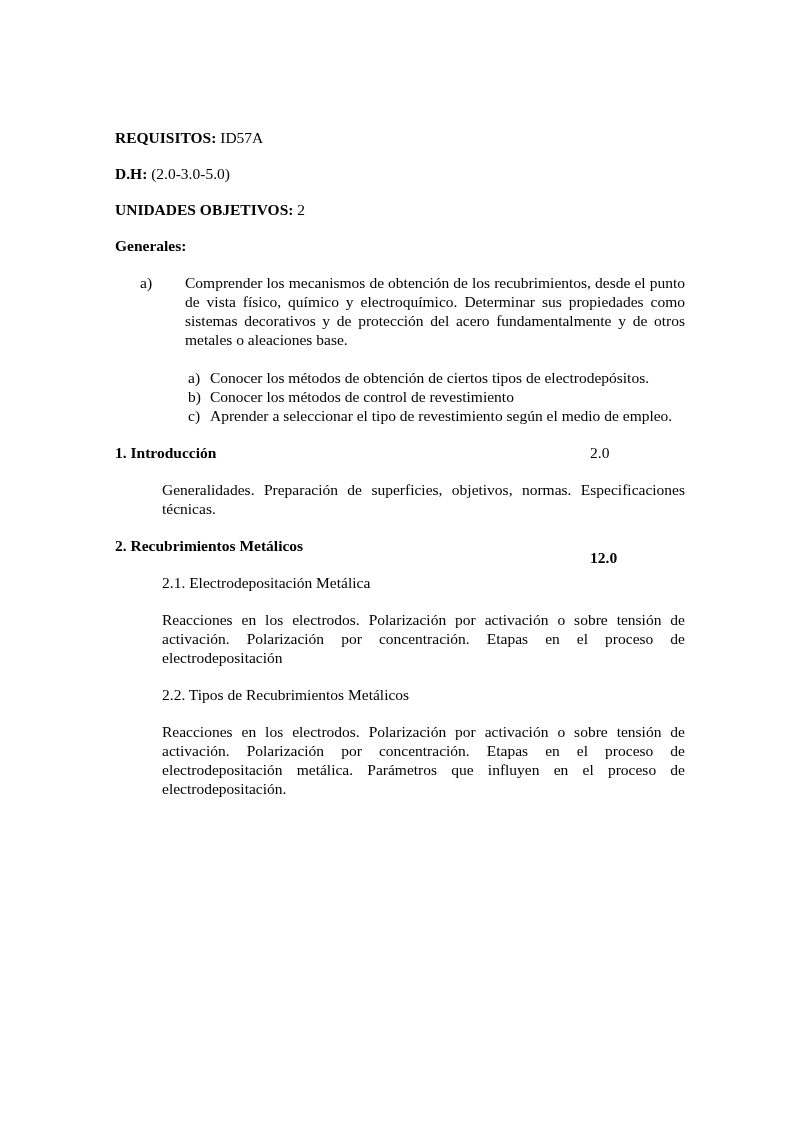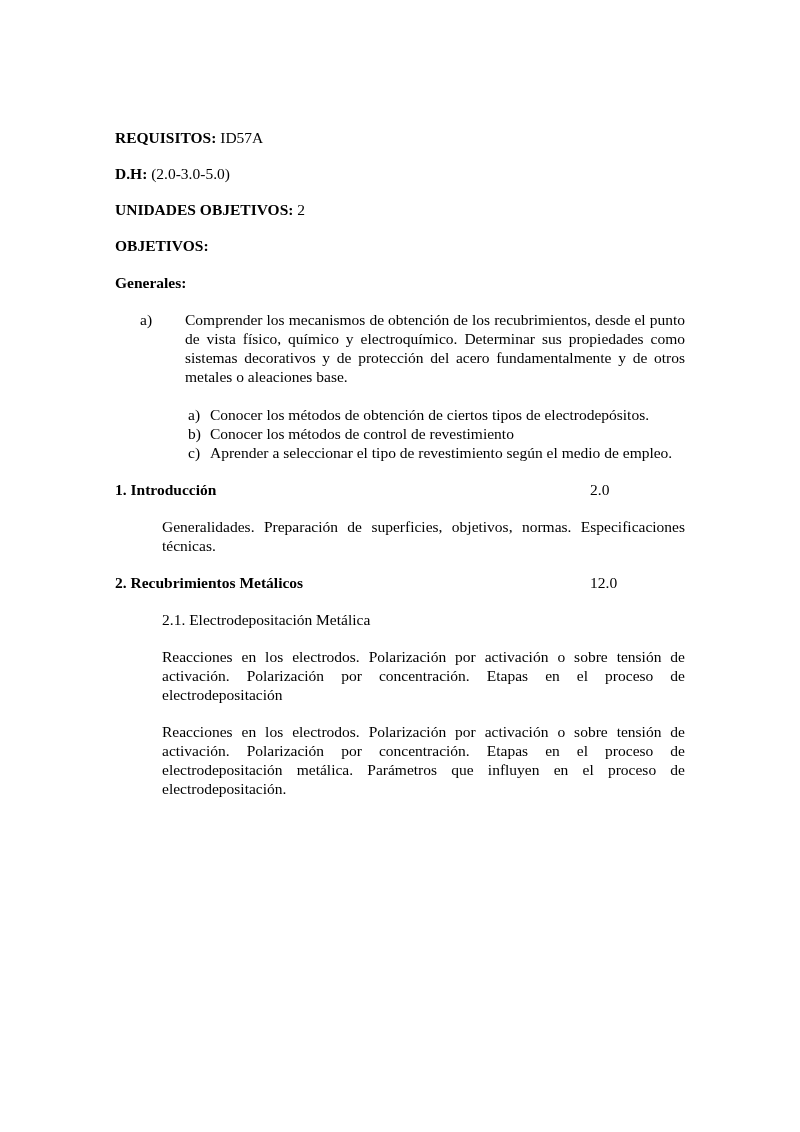--- a/index.html
+++ b/index.html
@@ -36,21 +36,21 @@
     font-weight: bold;
     margin-left: 70px;
     margin-bottom: 15px;
   }
   .spec-list { margin-bottom: 18px; }
   .spec-item { position: relative; padding-left: 95px; }
   .spec-item .marker { position: absolute; left: 73px; }
   .row { position: relative; margin-bottom: 18px; }
   .row .section-heading { font-weight: bold; }
   .hours { position: absolute; left: 475px; top: 0; }
-  .hours.bold { font-weight: normal; }
+  .hours.bold { font-weight: bold; margin-top: 12px; }
   .hrs-head { position: absolute; left: 441px; top: 0; font-weight: bold; }
   .contenidos-lbl { font-weight: bold; }
   .sub-heading { margin-left: 47px; margin-bottom: 18px; }
   .body-p {
     margin-left: 47px;
     text-align: justify;
     margin-bottom: 18px;
   }
 </style>
 </head>
@@ -67,21 +67,20 @@
   <p class="kv">
     <span class="lbl">D.H:</span>
     <span>(2.0-3.0-5.0)</span>
   </p>
 
   <p class="kv">
     <span class="lbl">UNIDADES OBJETIVOS:</span>
     <span>2</span>
   </p>
 
-  <p class="heading">OBJETIVOS:</p>
 
   <p class="heading">Generales:</p>
 
   <div class="obj-item">
     <span class="marker">a)</span>
     <span>Comprender los mecanismos de obtención de los recubrimientos, desde el punto de vista físico, químico y electroquímico. Determinar sus propiedades como sistemas decorativos y de protección del acero fundamentalmente y de otros metales o aleaciones base.</span>
   </div>
 
 
   <div class="spec-list">
@@ -109,16 +108,17 @@
 
   <div class="row">
     <span class="section-heading">2. Recubrimientos Metálicos</span>
     <span class="hours bold">12.0</span>
   </div>
 
   <p class="sub-heading">2.1. Electrodepositación Metálica</p>
 
   <p class="body-p">Reacciones en los electrodos. Polarización por activación o sobre tensión de activación. Polarización por concentración. Etapas en el proceso de electrodepositación</p>
 
+  <p class="sub-heading">2.2. Tipos de Recubrimientos Metálicos</p>
 
   <p class="body-p">Reacciones en los electrodos. Polarización por activación o sobre tensión de activación. Polarización por concentración. Etapas en el proceso de electrodepositación metálica. Parámetros que influyen en el proceso de electrodepositación.</p>
 
 </div>
 
 </body></html>

